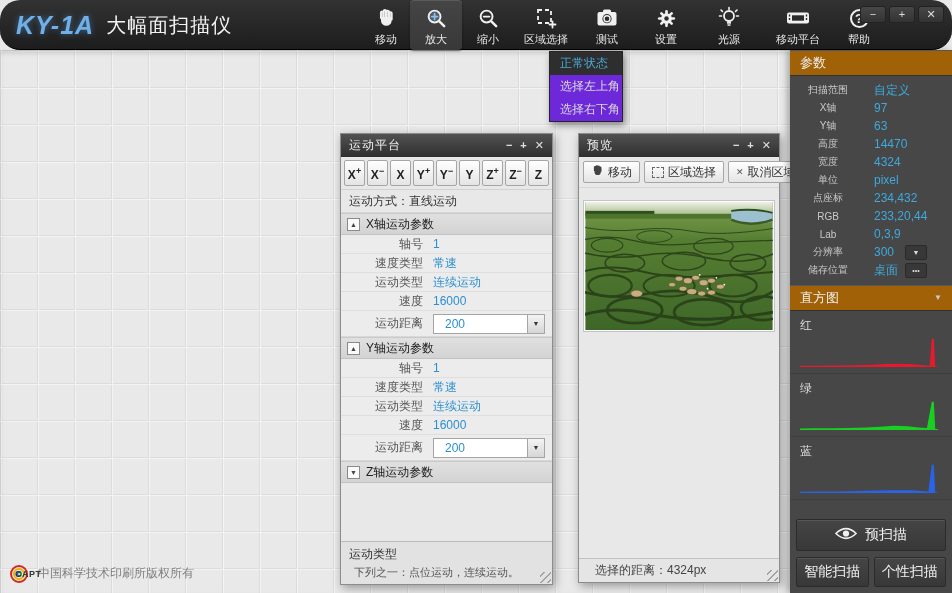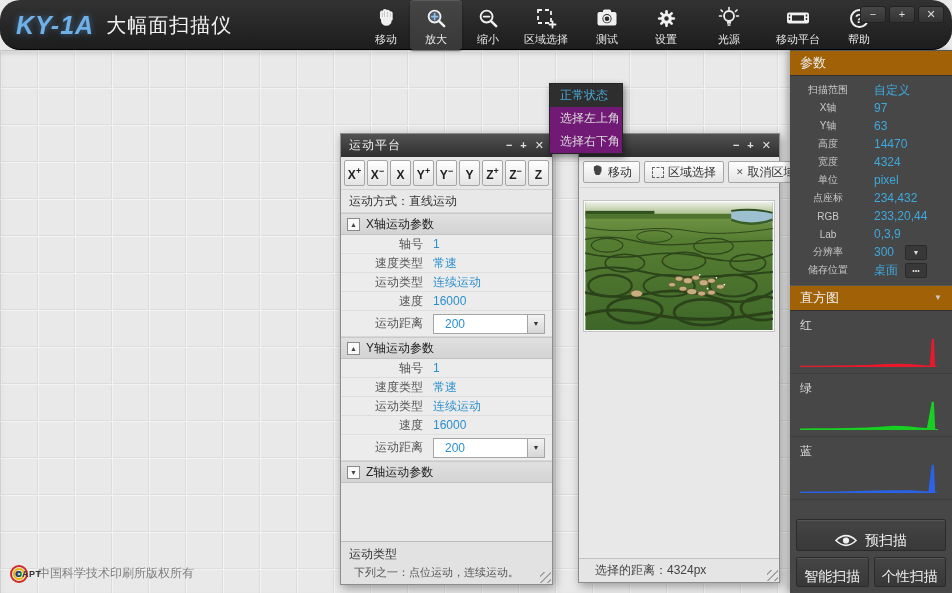--- a/index.html
+++ b/index.html
@@ -30,22 +30,22 @@
 
   
   #canvas { position:absolute; left:0; top:50px; width:952px; height:543px; background-color:#e9e9e9;
     background-image:
       linear-gradient(#f3f3f3 1px,transparent 1px), linear-gradient(90deg,#f3f3f3 1px,transparent 1px),
       linear-gradient(#dcdcdc 1px,transparent 1px), linear-gradient(90deg,#dcdcdc 1px,transparent 1px);
     background-size:37px 37px; background-position:1px 1px,1px 1px,0 0,0 0;
     box-shadow:inset 0 3px 5px rgba(0,0,0,.14); }
 
   
-  #region-menu { position:absolute; left:549px; top:51px; width:74px; background:#701a75;
-    border:1px solid #252525; box-shadow:2px 3px 7px rgba(0,0,0,.45); z-index:50;margin-top:32px; }
+  #region-menu { position:absolute; left:549px; top:51px; width:74px; background:#6d28d9;
+    border:1px solid #252525; box-shadow:2px 3px 7px rgba(0,0,0,.45); z-index:50; }
   .menu-item { height:23px; line-height:23px; padding-left:10px; font-size:12px; color:#dcdcdc; cursor:pointer; }
   .menu-item.selected { background:#2e2e2e; color:#4aa8d8; }
 
   
   .panel { position:absolute; border:1px solid #8c8c8c; box-shadow:2px 3px 9px rgba(0,0,0,.35);
     display:flex; flex-direction:column; background:#e8e8e8; z-index:20; }
   #motion-panel { left:340px; top:133px; width:213px; height:452px; }
   #preview-panel { left:578px; top:133px; width:202px; height:450px; }
   .p-titlebar { height:23px; background:linear-gradient(#515151,#2f2f2f); color:#f0f0f0;
     display:flex; align-items:center; padding:0 8px; flex:0 0 23px; }
@@ -106,21 +106,21 @@
   .sb-mini-btn { position:absolute; right:25px; width:22px; height:15px; background:#383838;
     border:1px solid #2b2b2b; border-radius:2px; color:#ddd; font-size:7px;
     display:flex; align-items:center; justify-content:center; cursor:pointer; }
   #hist-header { margin-top:6px; }
   .channel { padding:4px 0 6px; border-bottom:1px solid #3e3e3e; }
   .ch-label { font-size:12px; color:#ddd; padding:2px 0 3px 10px; }
   .ch-svg { display:block; margin-left:10px; }
 
   .scan-btn { position:absolute; background:linear-gradient(#454545,#383838); border:1px solid #2b2b2b;
     border-radius:2px; box-shadow:inset 0 1px 0 #565656; color:#f0f0f0; font-size:14px;
-    display:flex; align-items:flex-end; justify-content:center; gap:8px; cursor:pointer; }
+    display:flex; align-items:center; justify-content:center; gap:8px; cursor:pointer; }
   #prescan-btn { left:6px; right:6px; bottom:42px; height:32px; }
   #scan-row { position:absolute; left:6px; right:6px; bottom:6px; height:30px; display:flex; gap:5px; }
   #scan-row .scan-btn { position:static; flex:1; }
 
   
   #copyright { position:absolute; left:10px; top:565px; display:flex; align-items:flex-start; z-index:5; }
   #capt-logo { position:relative; width:18px; height:18px; }
   #capt-logo .ring1 { position:absolute; inset:0; border:2px solid #d22a22; border-radius:50%; }
   #capt-logo .ring2 { position:absolute; inset:3px; border:2px solid #e8b400; border-radius:50%; }
   #capt-logo .ring3 { position:absolute; inset:6px; border:2px solid #2a62b8; border-radius:50%; border-right-color:#2e9e3a; }

